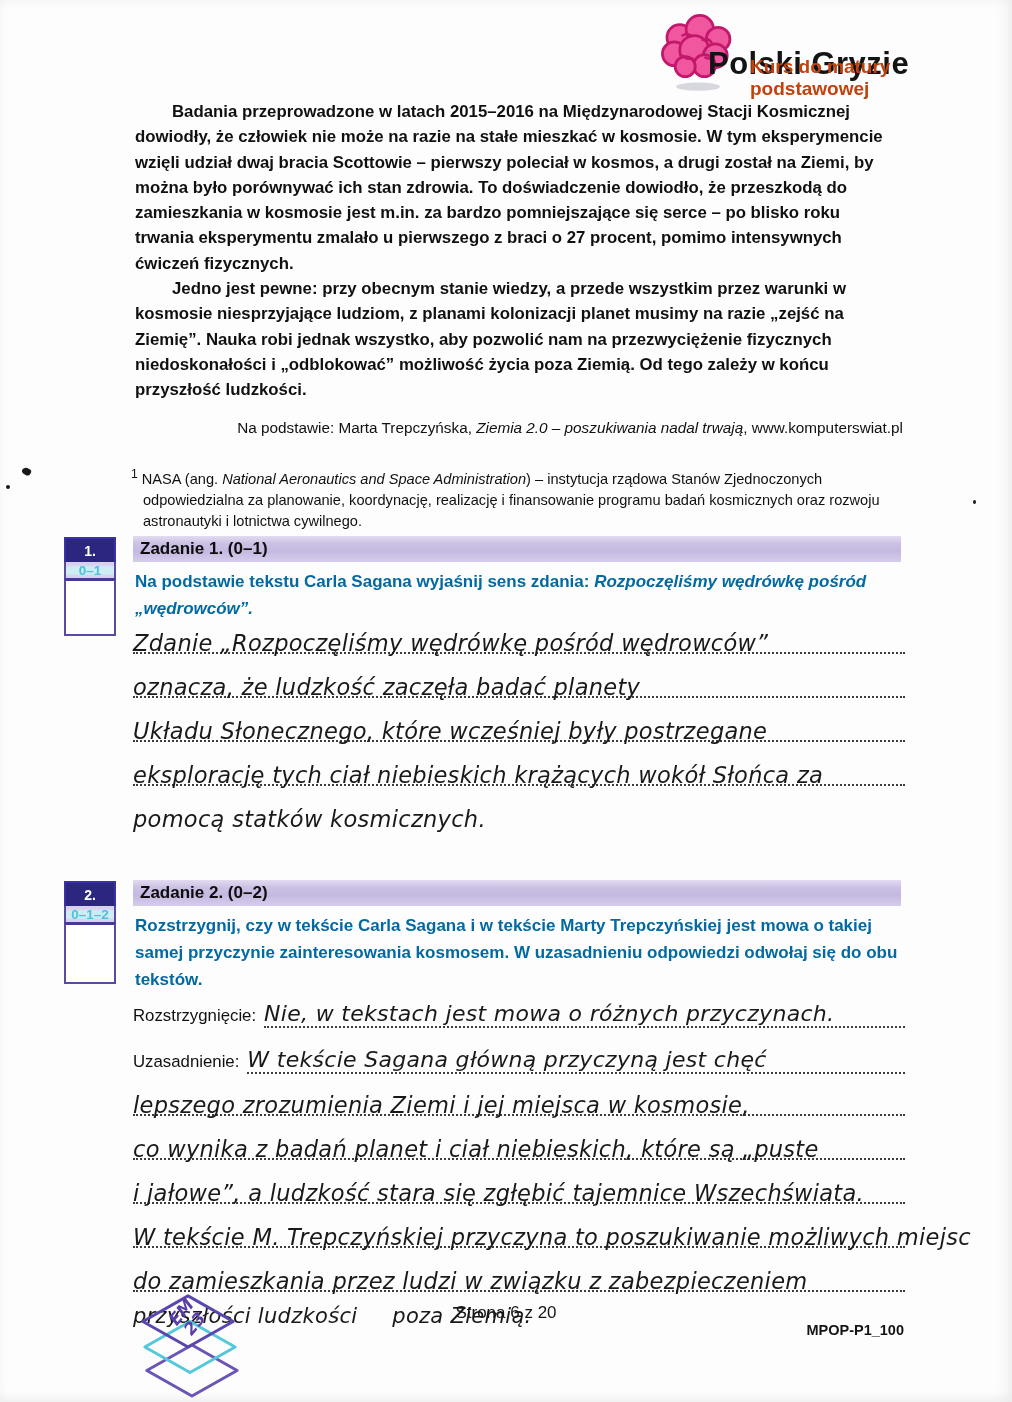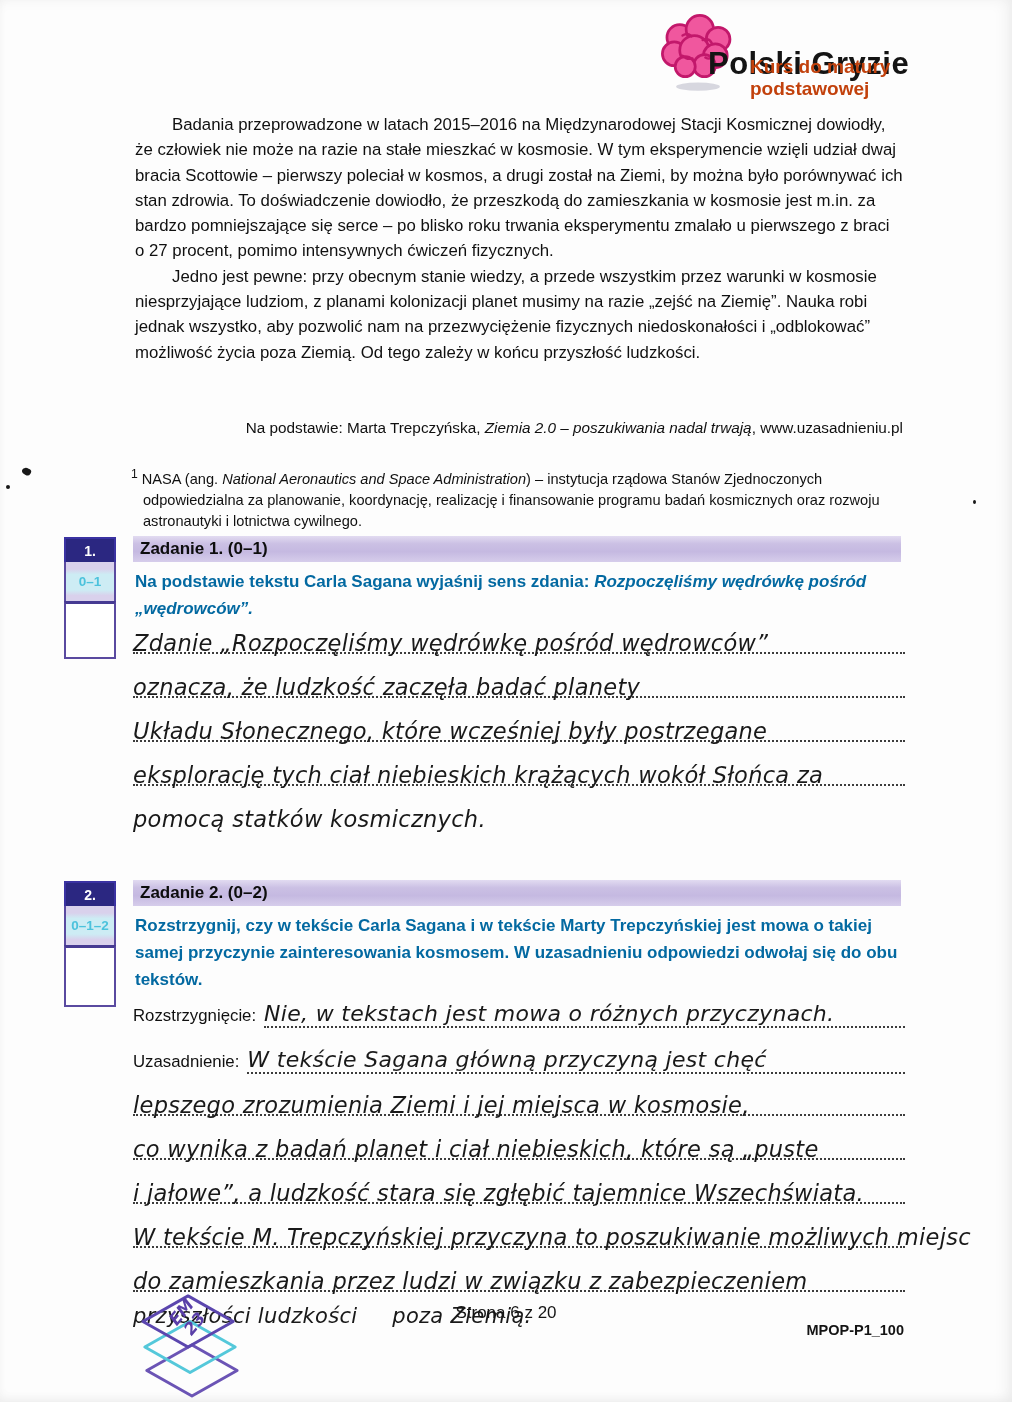--- a/index.html
+++ b/index.html
@@ -7,30 +7,30 @@
     position:relative;width:1012px;height:1402px;margin:0 auto;
     background:#fdfdfd;overflow:hidden;
     font-family:"Liberation Sans", sans-serif;color:#161616;
     box-shadow:inset -6px 0 14px rgba(0,0,0,0.05), inset 0 -4px 10px rgba(0,0,0,0.03);
   }
   
   .logo-brain{position:absolute;left:652px;top:10px;width:92px;height:84px;}
   .logo-title{position:absolute;left:708px;top:18px;font-size:31px;font-weight:800;letter-spacing:.5px;color:#141414;margin-top:28px;}
   .logo-sub{position:absolute;left:750px;top:56px;font-size:19px;font-weight:700;color:#c2410c;}
   
-  .passage{position:absolute;left:135px;top:112px;width:768px;font-size:16.8px;line-height:25.3px;color:#101010;}
+  .passage{position:absolute;left:135px;top:99px;width:768px;font-size:16.8px;line-height:25.3px;color:#101010;font-weight:bold;}
   .passage p{margin:0;text-indent:37px;text-align:left;}
   .source{position:absolute;left:135px;top:404px;width:768px;font-size:15.3px;text-align:right;color:#101010;}
   .footnote{position:absolute;left:131px;top:449px;width:774px;font-size:14.6px;line-height:21.5px;color:#101010;padding-left:12px;text-indent:-12px;}
   .it{font-style:italic;}
   
   .sidebox{position:absolute;left:64px;width:52px;}
   .t-num{height:25px;background:#2b2781;border:2px solid #3a32a2;border-bottom:none;color:#fff;
          font-size:14px;font-weight:700;display:flex;align-items:center;justify-content:center;box-sizing:border-box;}
-  .t-score{height:39px;box-sizing:border-box;border-left:2px solid #5a4aa0;border-right:2px solid #5a4aa0;
+  .t-score{height:16px;box-sizing:border-box;border-left:2px solid #5a4aa0;border-right:2px solid #5a4aa0;
          background:linear-gradient(180deg,#d9d1ec 0%,#d9d1ec 18%,#cdecf4 32%,#cdecf4 72%,#d9d1ec 86%,#d9d1ec 100%);
          color:#4cc2dc;font-size:13.5px;font-weight:700;display:flex;align-items:center;justify-content:center;}
   .t-blank{height:58px;background:#fff;border:2px solid #5a4aa0;border-top:3px solid #463a92;box-sizing:border-box;}
   
   .task-bar{position:absolute;left:133px;width:768px;height:26px;box-sizing:border-box;padding-left:7px;
             background:linear-gradient(180deg,#e2dbf1 0%,#cbc0e4 30%,#c5b9e1 60%,#d6cdeb 100%);
             font-size:17px;font-weight:700;display:flex;align-items:center;color:#0d0d0d;}
   .task-instr{position:absolute;left:135px;width:770px;font-size:17px;font-weight:700;line-height:27px;color:#0369a1;margin:0;}
   
   .hand{font-family:"DejaVu Sans", cursive;font-style:italic;color:#191919;letter-spacing:.3px;}
@@ -73,21 +73,21 @@
     </g>
   </svg>
   <div class="logo-title">Polski Gryzie</div>
   <div class="logo-sub">Kurs do matury podstawowej</div>
 
   <div class="passage">
     <p>Badania przeprowadzone w latach 2015–2016 na Międzynarodowej Stacji Kosmicznej dowiodły, że człowiek nie może na razie na stałe mieszkać w kosmosie. W tym eksperymencie wzięli udział dwaj bracia Scottowie – pierwszy poleciał w kosmos, a drugi został na Ziemi, by można było porównywać ich stan zdrowia. To doświadczenie dowiodło, że przeszkodą do zamieszkania w kosmosie jest m.in. za bardzo pomniejszające się serce – po blisko roku trwania eksperymentu zmalało u pierwszego z braci o 27 procent, pomimo intensywnych ćwiczeń fizycznych.</p>
     <p>Jedno jest pewne: przy obecnym stanie wiedzy, a przede wszystkim przez warunki w kosmosie niesprzyjające ludziom, z planami kolonizacji planet musimy na razie „zejść na Ziemię”. Nauka robi jednak wszystko, aby pozwolić nam na przezwyciężenie fizycznych niedoskonałości i „odblokować” możliwość życia poza Ziemią. Od tego zależy w końcu przyszłość ludzkości.</p>
   </div>
 
-  <p class="source"><span>Na podstawie: Marta Trepczyńska, </span><span class="it">Ziemia 2.0 – poszukiwania nadal trwają</span><span>, www.uzasadnieniu.pl</span></p>
+  <p class="source"><span>Na podstawie: Marta Trepczyńska, </span><span class="it">Ziemia 2.0 – poszukiwania nadal trwają</span><span>, www.komputerswiat.pl</span></p>
 
   <p class="footnote"><sup>1</sup><span> NASA (ang. </span><span class="it">National Aeronautics and Space Administration</span><span>) – instytucja rządowa Stanów Zjednoczonych odpowiedzialna za planowanie, koordynację, realizację i finansowanie programu badań kosmicznych oraz rozwoju astronautyki i lotnictwa cywilnego.</span></p>
 
   <div class="speck" style="left:22px;top:468px;width:9px;height:7px;transform:rotate(30deg);border-radius:60% 40% 50% 50%;"></div>
   <div class="speck" style="left:6px;top:485px;width:4px;height:4px;"></div>
   <div class="speck" style="left:973px;top:500px;width:3px;height:4px;"></div>
 
   <div class="sidebox" style="top:537px;">
     <div class="t-num">1.</div>
     <div class="t-score">0–1</div>

